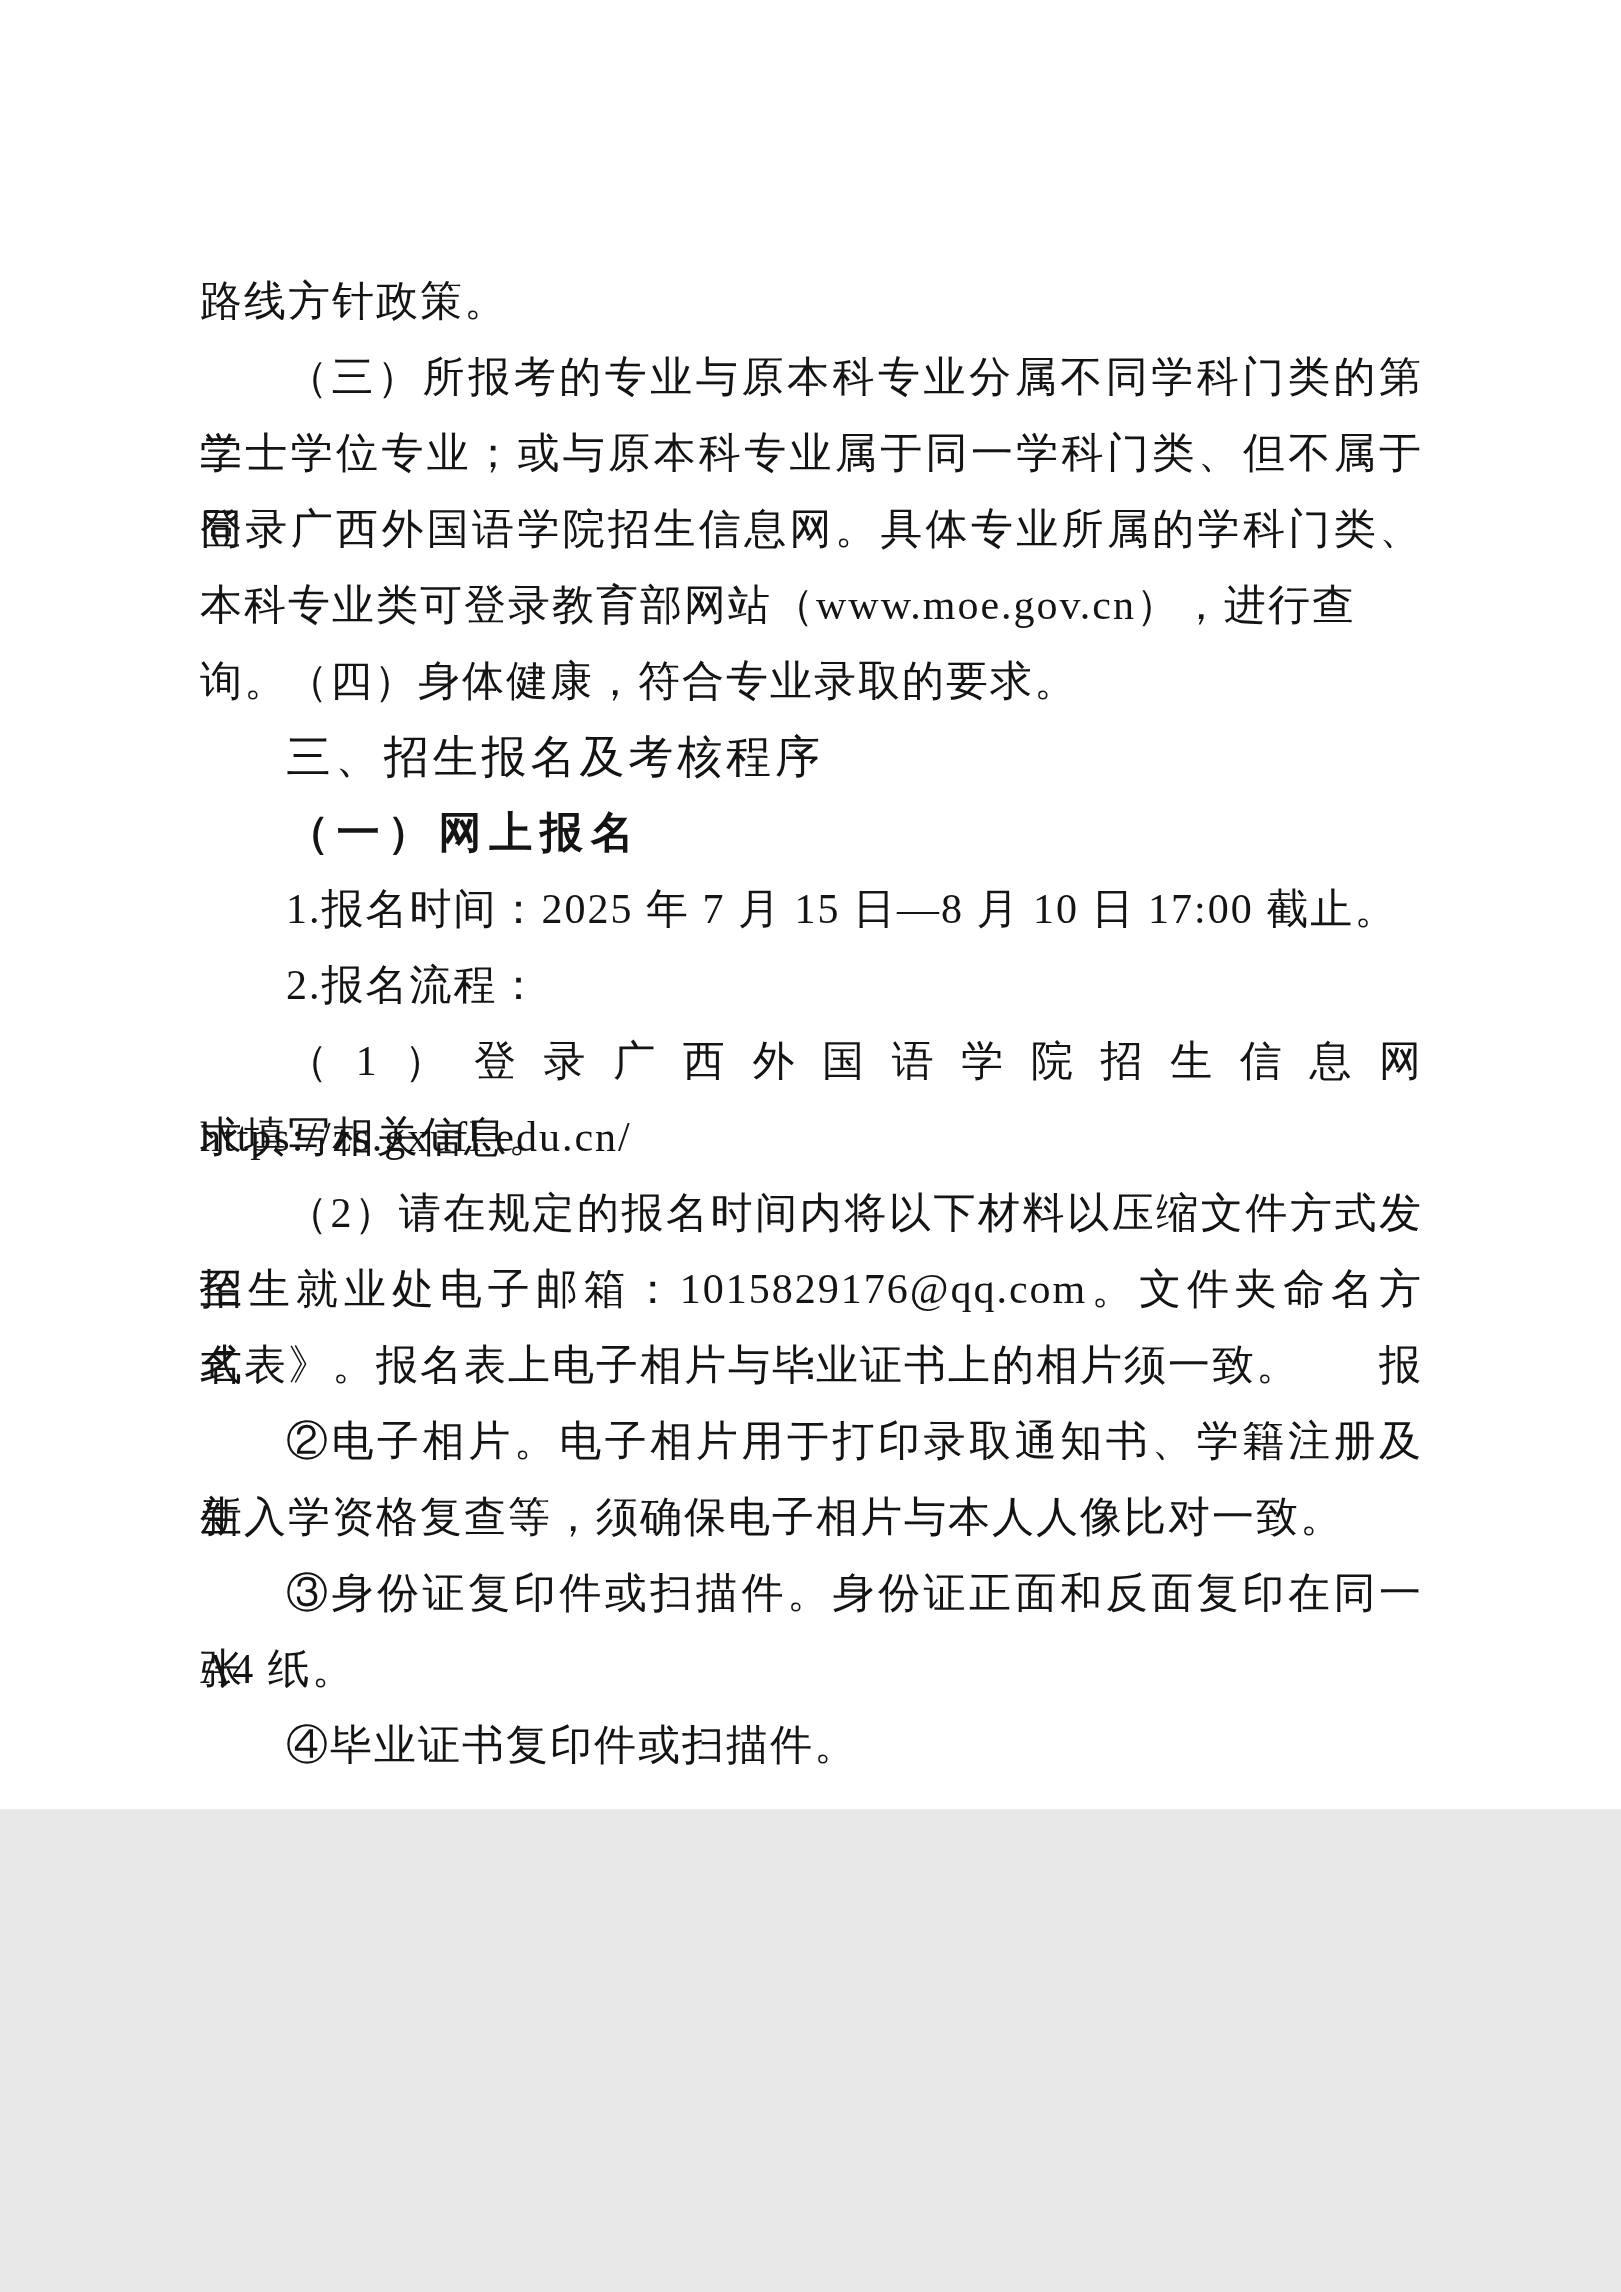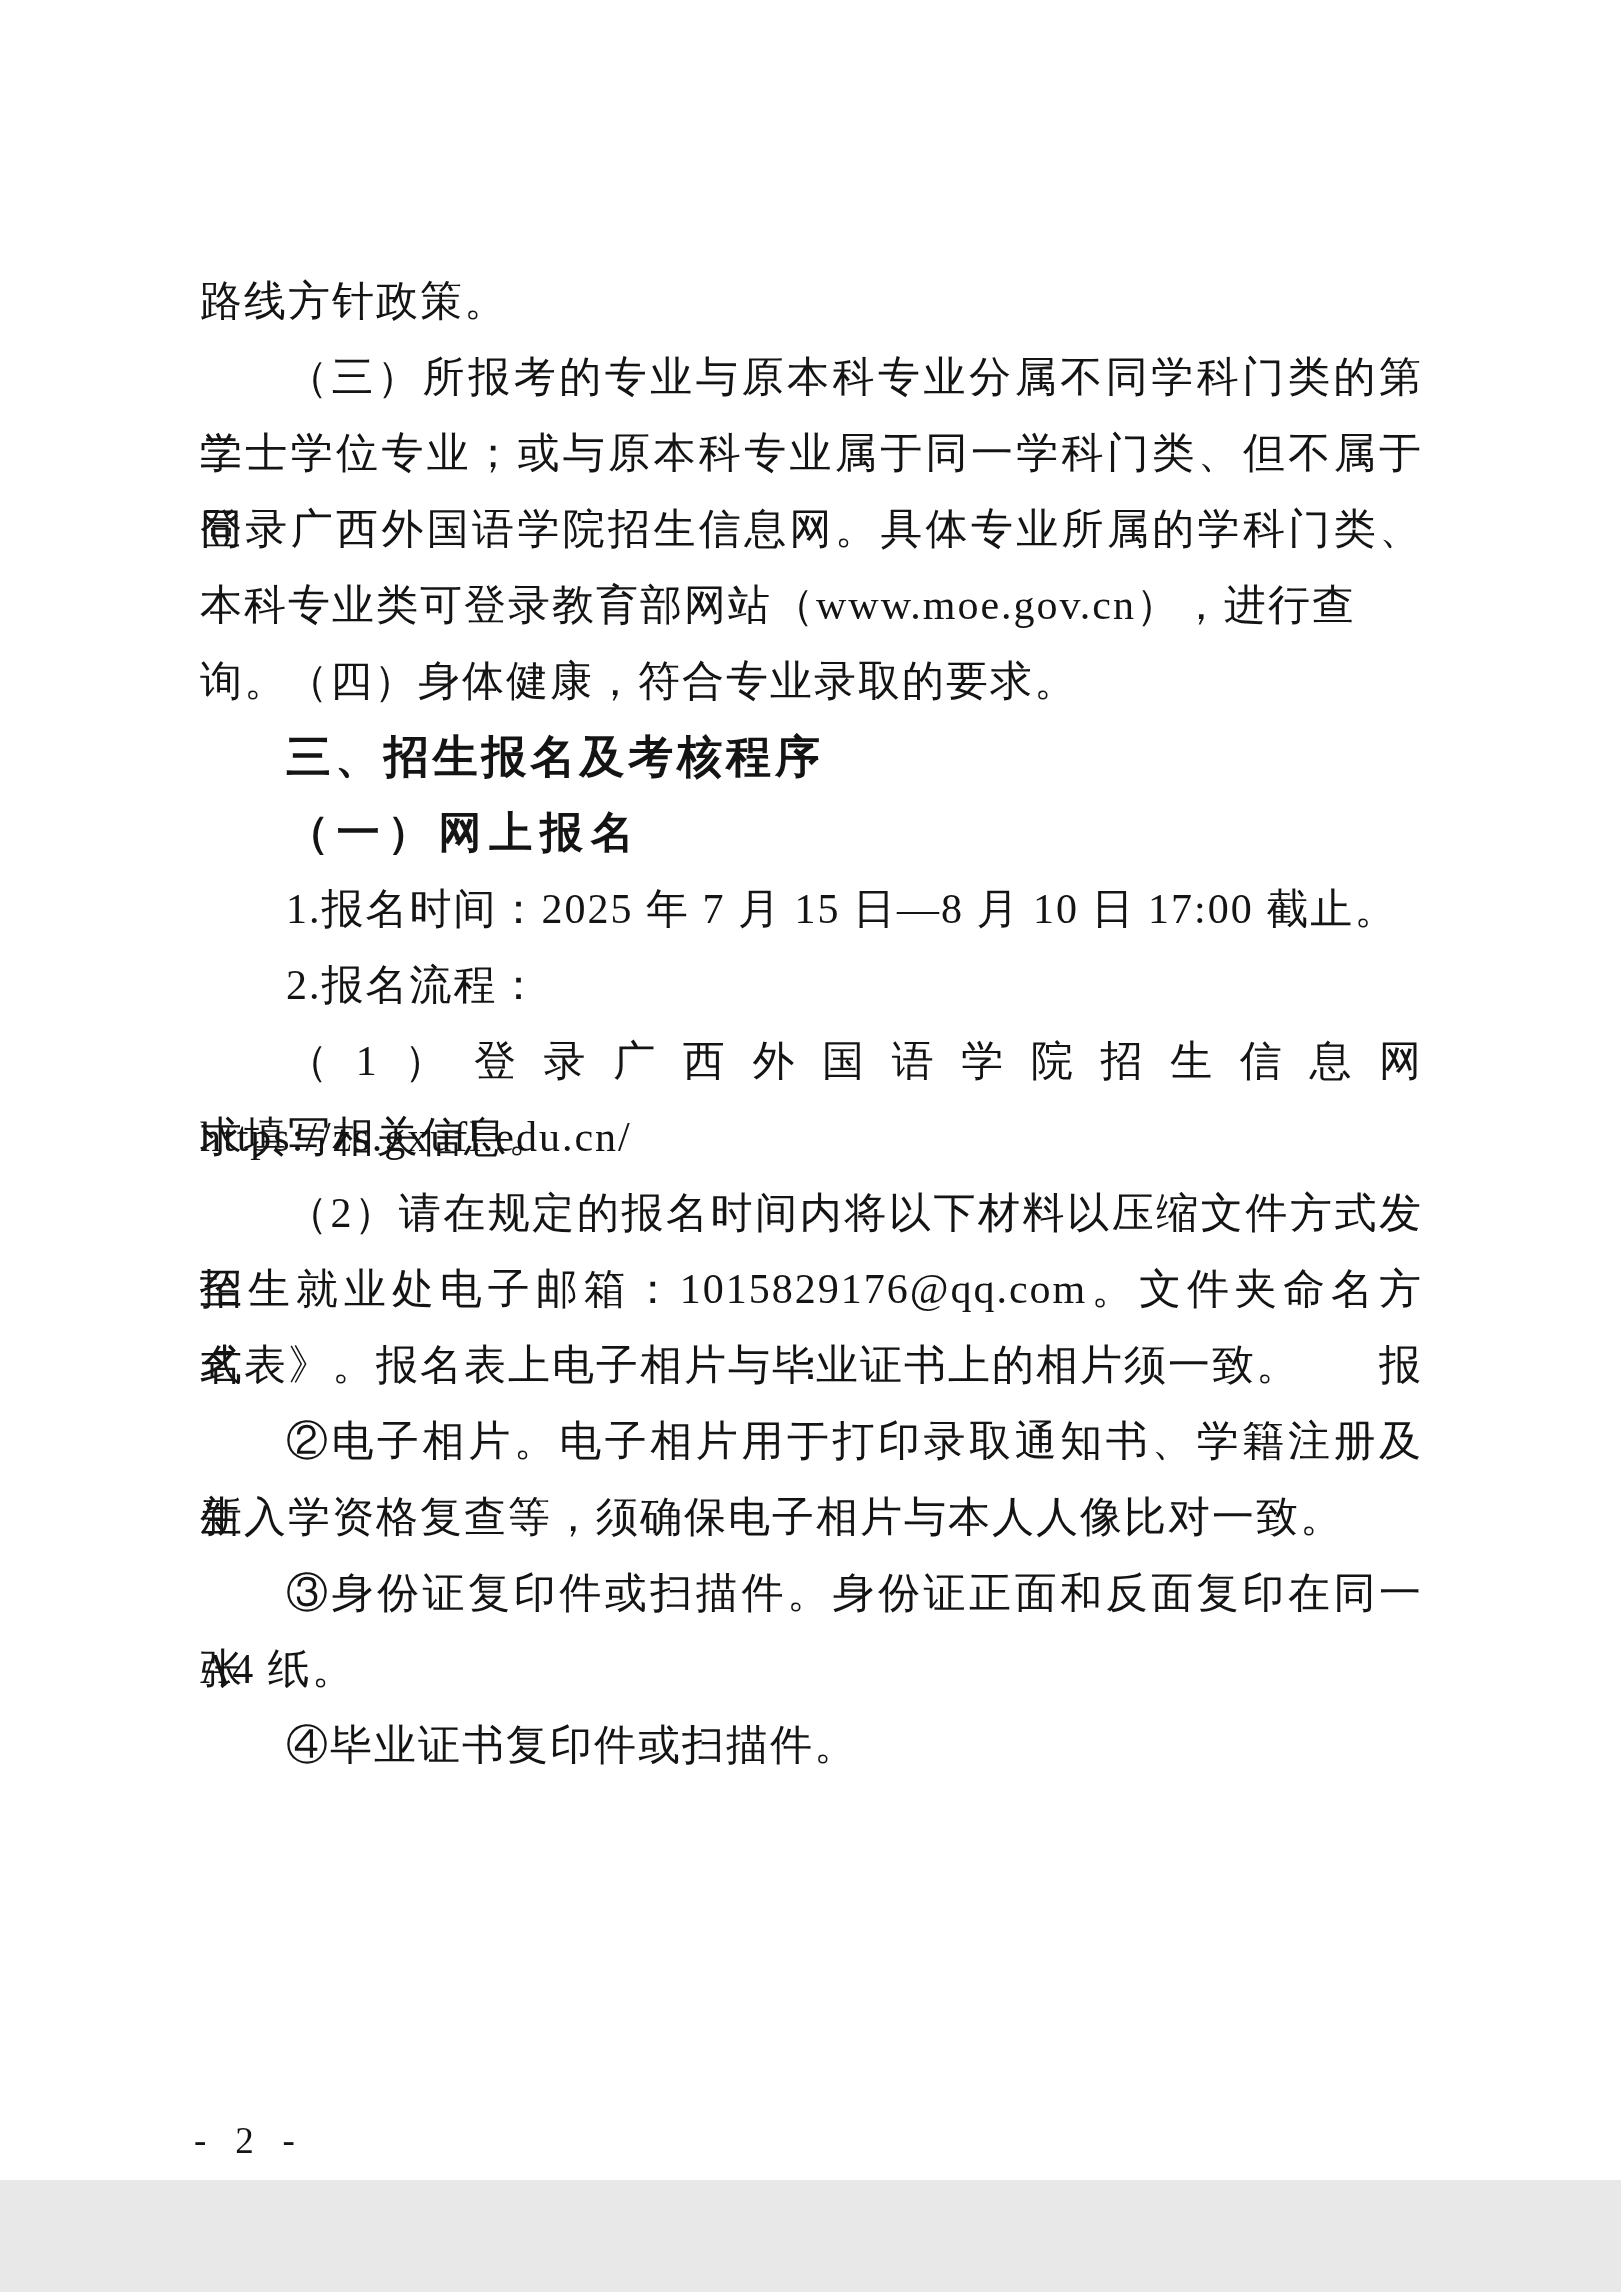--- a/index.html
+++ b/index.html
@@ -3,21 +3,21 @@
 <meta charset="utf-8">
 <style>
   html, body {
     margin: 0;
     padding: 0;
     background: #e8e8e8;
   }
   .page {
     position: relative;
     width: 1621px;
-    height: 2180px;
+    height: 1809px;
     background: #ffffff;
     overflow: hidden;
     font-family: "Liberation Serif", "DejaVu Serif", serif;
     color: #141414;
   }
   .doc-body {
     position: absolute;
     left: 200px;
     top: 263px;
     width: 1223px;
@@ -32,21 +32,21 @@
   }
   .line.indent {
     text-indent: 86px;
   }
   .line.fill {
     text-align: justify;
     text-align-last: justify;
   }
   .line.heading {
     font-family: "Liberation Sans", "DejaVu Sans", sans-serif;
-    font-weight: bold;
+    font-weight: normal;
     font-size: 45px;
     letter-spacing: 3.9px;
   }
   .line.subheading {
     font-weight: bold;
     font-size: 43px;
     letter-spacing: 7.8px;
   }
   .page-footer {
     position: absolute;

